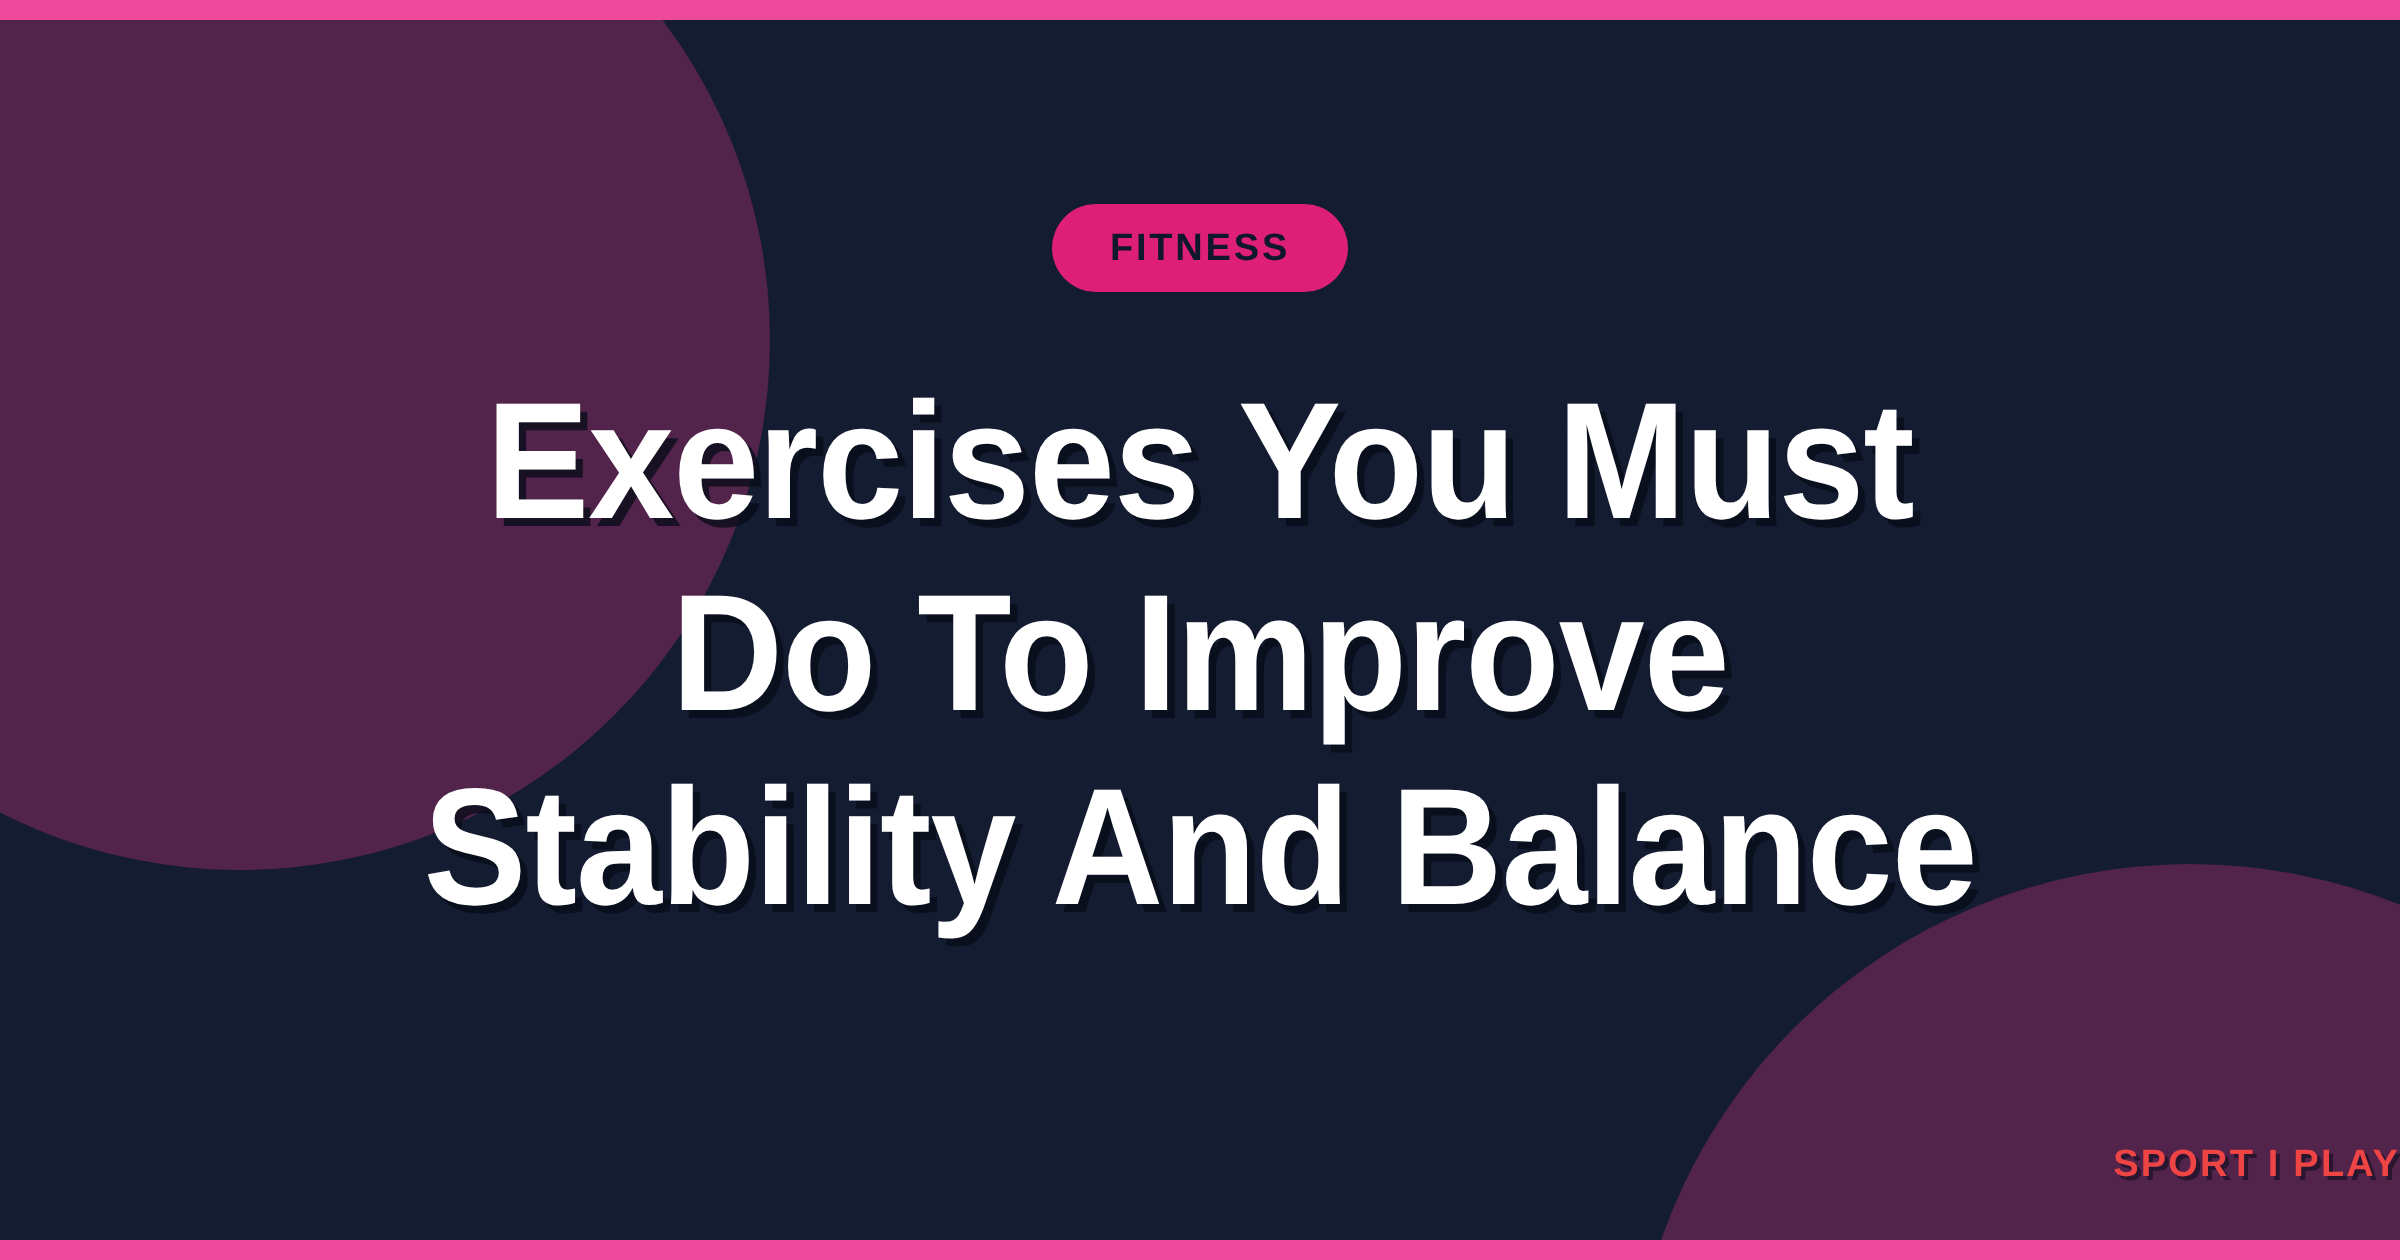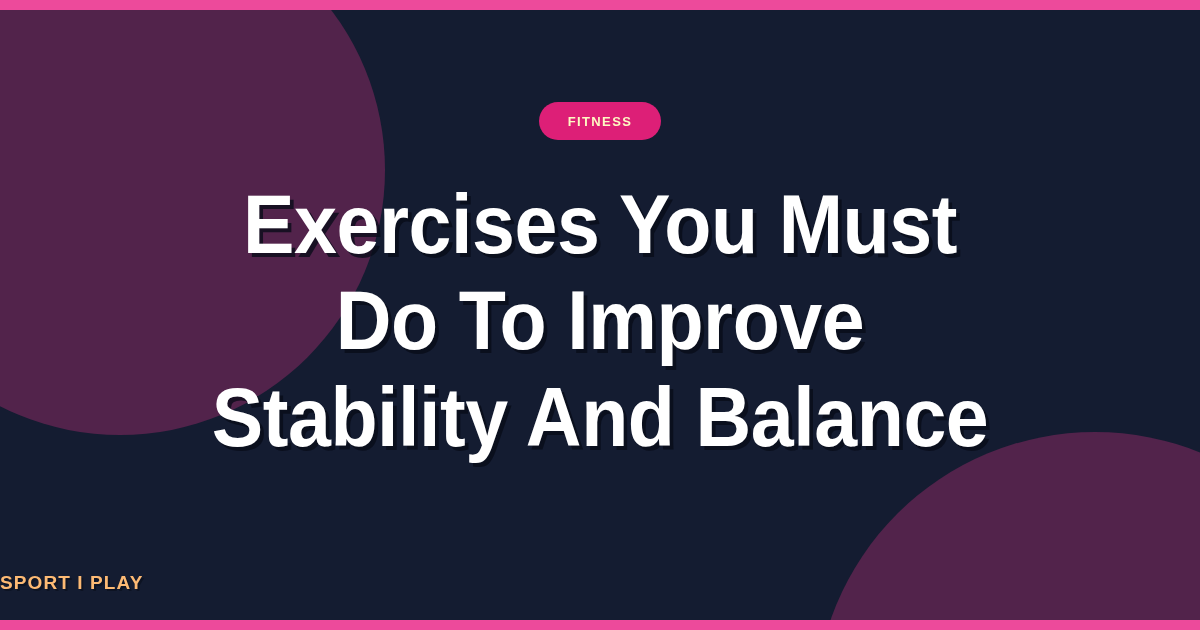--- a/index.html
+++ b/index.html
@@ -66,22 +66,22 @@
     align-items: center;
     justify-content: flex-start;
     box-sizing: border-box;
     padding: 0;
   }
 
   .badge {
     margin-top: 102px;
     display: inline-block;
     background: #dd1f77;
-    color: #fef9c3;
-    font-size: 13px;
+    color: #0f172a;
+    font-size: 19px;
     font-weight: bold;
     letter-spacing: 1.4px;
     line-height: 1;
     padding: 13px 29px 12px 29px;
     border-radius: 24px;
     white-space: nowrap;
   }
 
   .headline {
     margin: 0;
@@ -103,26 +103,27 @@
   .headline-line {
     display: block;
     white-space: nowrap;
   }
 
   .site-name {
     position: absolute;
     left: 0;
     right: 0;
     bottom: 36px;
-    text-align: left;
-    color: #fdba74;
+    text-align: right;
+    color: #ef4444;
     font-size: 19px;
     font-weight: bold;
     letter-spacing: 1.1px;
     text-shadow: 2px 2px 0 rgba(8, 12, 24, 0.55);
+    padding-left: 19px;
   }
 </style>
 </head>
 <body>
 
 <div class="card">
 
   <div class="blob blob-top-left"></div>
   <div class="blob blob-bottom-right"></div>
 

